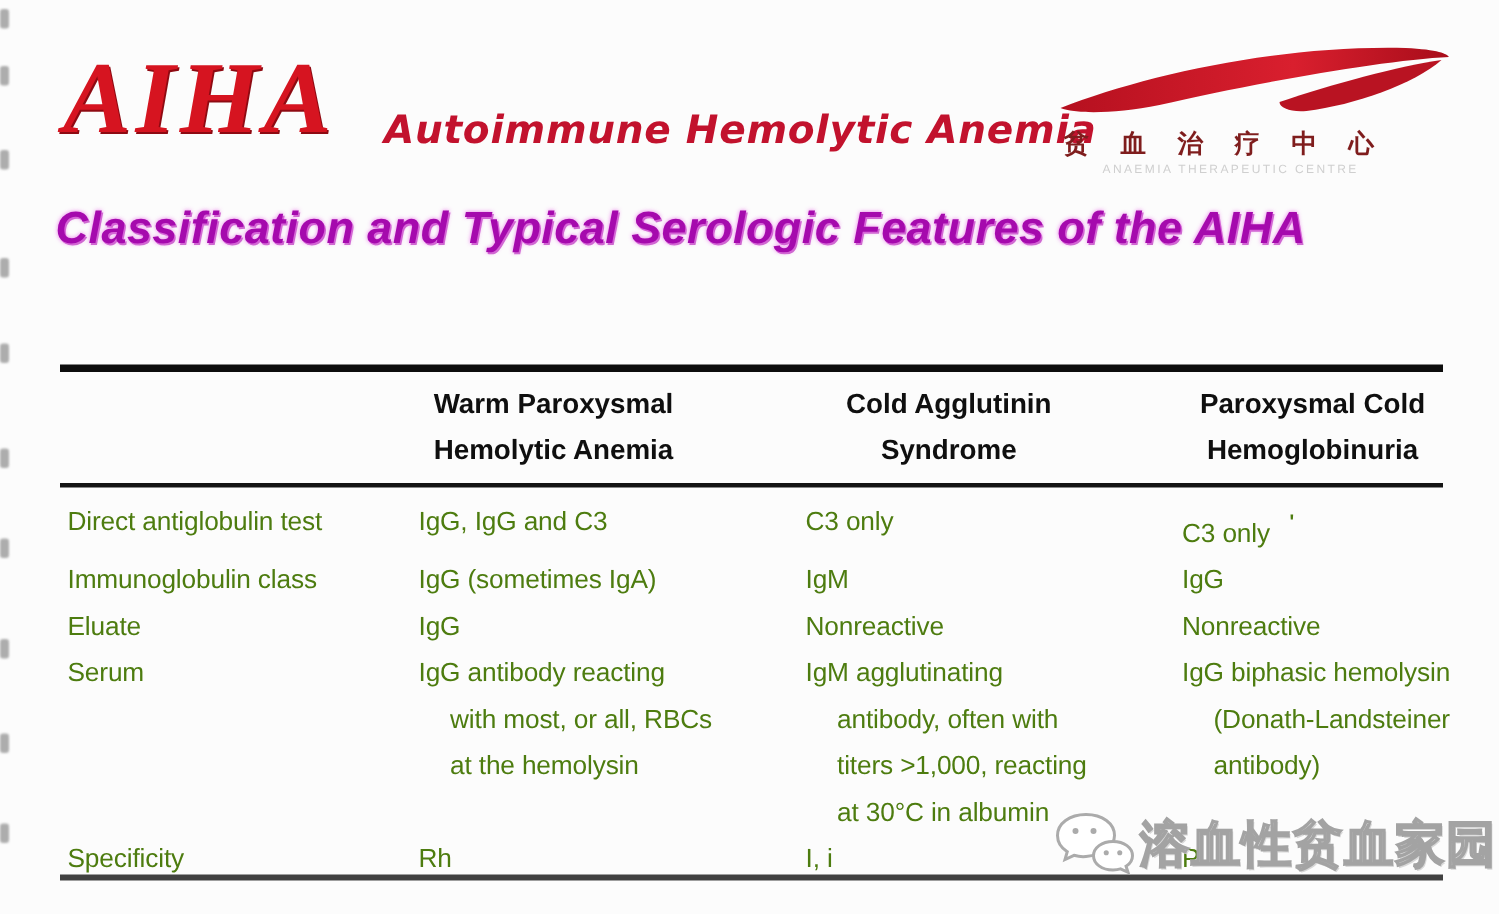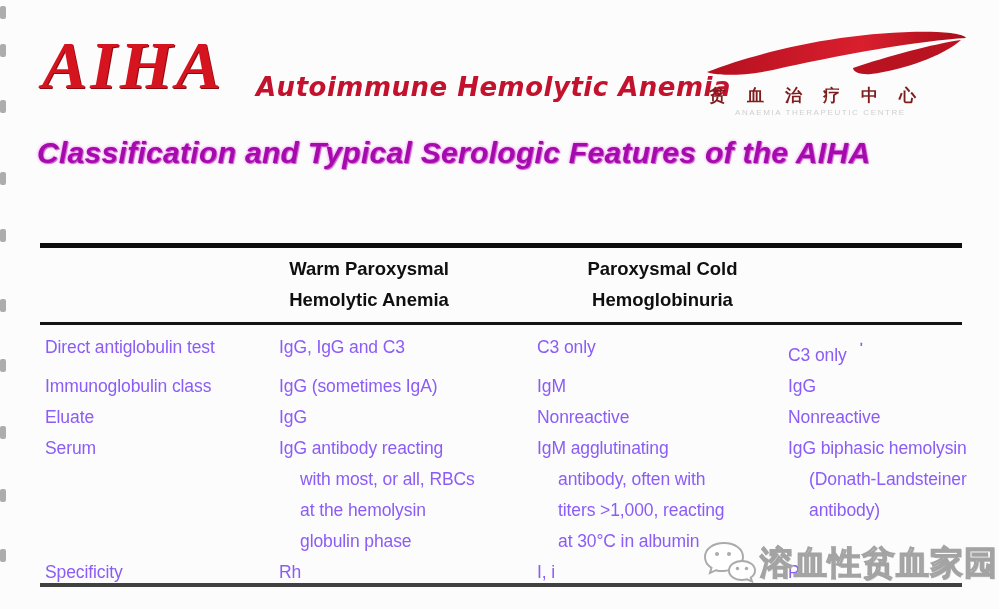--- a/index.html
+++ b/index.html
@@ -52,21 +52,21 @@
     position:absolute;left:45px;top:253px;width:917px;
     display:grid;grid-template-columns:234px 258px 251px 174px;
     font-size:18.5px;font-weight:bold;line-height:31px;color:#0f0f0f;
   }
   .hc{text-align:center;white-space:nowrap;}
   .hc-warm{padding-right:78px;}
   .hc-cold{padding-right:60px;}
   .tbody{
     position:absolute;left:45px;top:332px;width:917px;
     display:grid;grid-template-columns:234px 258px 251px 174px;
-    font-size:17.5px;line-height:31px;color:#8b5cf6;
+    font-size:17.5px;line-height:31px;color:#4d7c0f;
     letter-spacing:-.1px;
   }
   .trow{display:contents;}
   .cell{white-space:nowrap;}
   .cont{padding-left:21px;}
   sup.fn{font-size:13px;font-weight:bold;margin-left:13px;vertical-align:9px;}
   
   .watermark{
     position:absolute;left:700px;top:537px;height:52px;
     display:flex;align-items:center;z-index:5;
@@ -110,20 +110,24 @@
 <div class="rule rule-top"></div>
 <div class="rule rule-mid"></div>
 <div class="rule rule-bottom"></div>
 
 <div class="thead">
   <div class="hc"></div>
   <div class="hc hc-warm">
     <div>Warm Paroxysmal</div>
     <div>Hemolytic Anemia</div>
   </div>
+  <div class="hc hc-cold">
+    <div>Cold Agglutinin</div>
+    <div>Syndrome</div>
+  </div>
   <div class="hc">
     <div>Paroxysmal Cold</div>
     <div>Hemoglobinuria</div>
   </div>
 </div>
 
 <div class="tbody">
 
   <div class="trow">
     <div class="cell">Direct antiglobulin test</div>
@@ -145,21 +149,20 @@
     <div class="cell">Nonreactive</div>
     <div class="cell">Nonreactive</div>
   </div>
 
   <div class="trow">
     <div class="cell">Serum</div>
     <div class="cell">
       <div>IgG antibody reacting</div>
       <div class="cont">with most, or all, RBCs</div>
       <div class="cont">at the hemolysin</div>
-      <div class="cont">globulin phase</div>
     </div>
     <div class="cell">
       <div>IgM agglutinating</div>
       <div class="cont">antibody, often with</div>
       <div class="cont">titers &gt;1,000, reacting</div>
       <div class="cont">at 30°C in albumin</div>
     </div>
     <div class="cell">
       <div>IgG biphasic hemolysin</div>
       <div class="cont">(Donath-Landsteiner</div>

